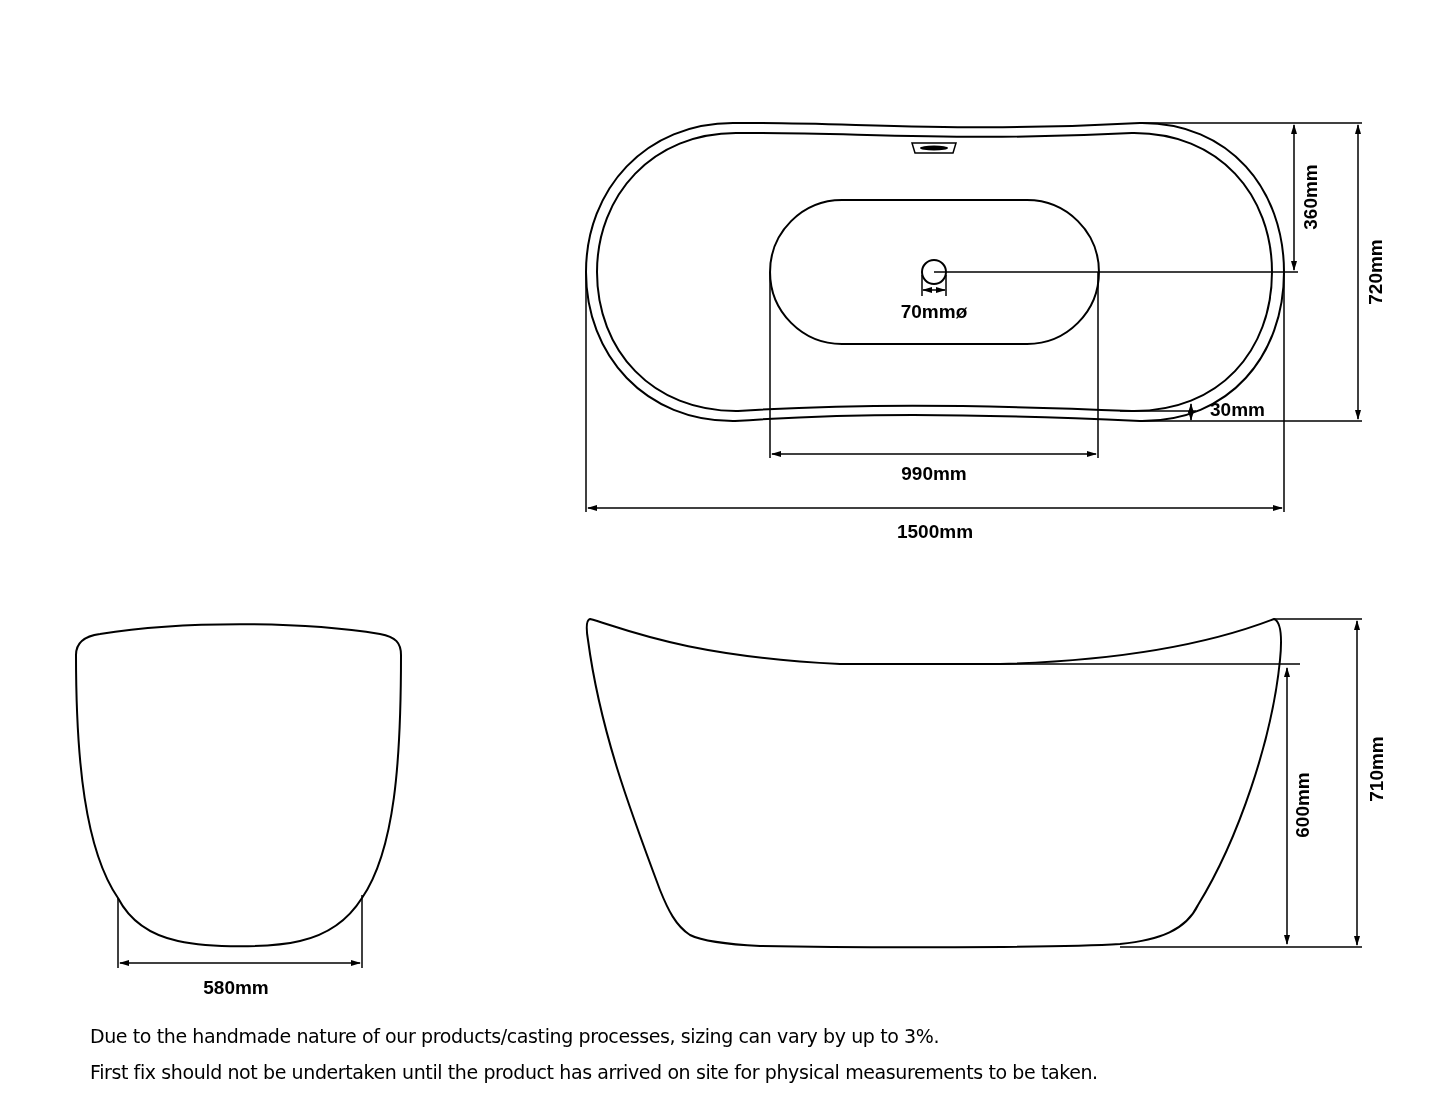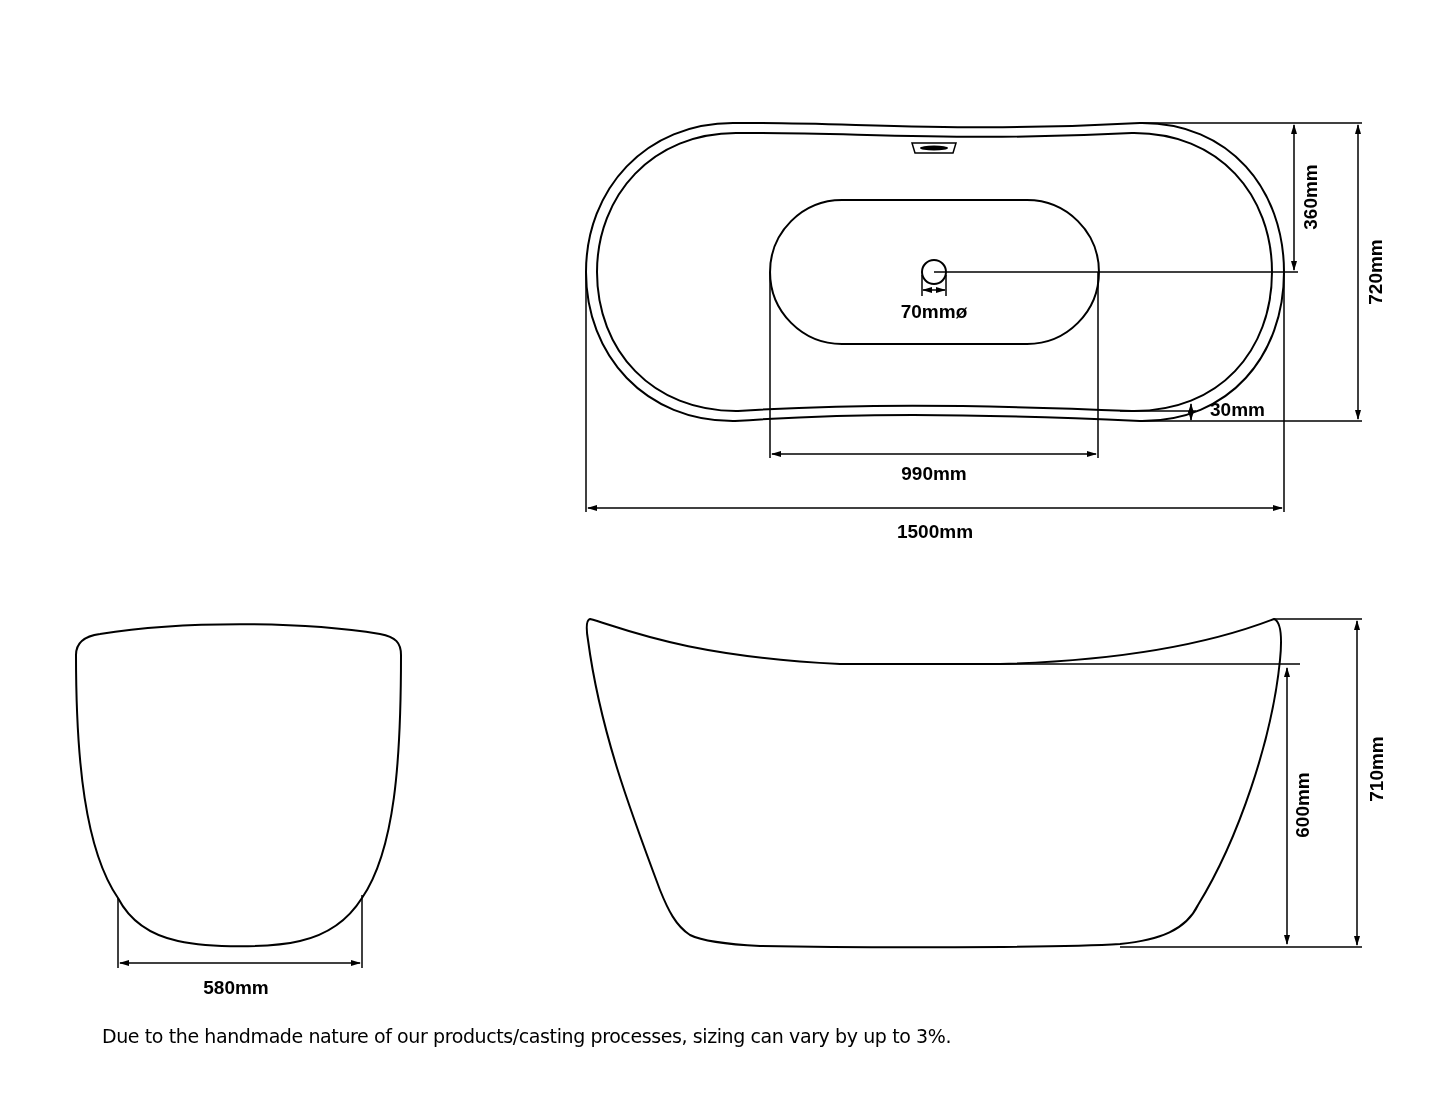--- a/index.html
+++ b/index.html
@@ -1,21 +1,21 @@
 <!DOCTYPE html>
 <html><head>
 <meta charset="utf-8">
 <style>
   html, body { margin: 0; padding: 0; background: #ffffff; }
   body { width: 1440px; height: 1100px; position: relative; overflow: hidden; }
   #drawing { position: absolute; left: 0; top: 0; width: 1440px; height: 1100px; }
   .ln { fill: none; stroke: #000; stroke-width: 2; }
   .thin { fill: none; stroke: #000; stroke-width: 1.5; }
   .dim-text { font-family: "Liberation Sans", sans-serif; font-weight: bold; font-size: 19px; fill: #000; }
-  .notes { position: absolute; left: 90px; top: 1018px; font-family: "DejaVu Sans", sans-serif; font-size: 19px; color: #000; line-height: 36px; letter-spacing: -0.4px; margin-left: 12px; }
+  .notes { position: absolute; left: 90px; top: 1018px; font-family: "DejaVu Sans", sans-serif; font-size: 19px; color: #000; line-height: 36px; letter-spacing: -0.4px; }
   .notes div { white-space: nowrap; }
 </style>
 </head>
 <body>
 
 <svg id="drawing" viewBox="0 0 1440 1100" xmlns="http://www.w3.org/2000/svg">
   <defs>
     <marker id="arr" viewBox="0 0 10 10" refX="9" refY="5" markerWidth="7" markerHeight="7" orient="auto-start-reverse">
       <path d="M0,2 L10,5 L0,8 z" fill="#000"></path>
     </marker>
@@ -88,13 +88,14 @@
 
     <line class="thin" x1="1274" y1="619" x2="1362" y2="619"></line>
     <line class="thin" x1="1120" y1="947" x2="1362" y2="947"></line>
     <line class="thin" x1="1357" y1="621" x2="1357" y2="945" marker-start="url(#arr)" marker-end="url(#arr)"></line>
     <text class="dim-text" transform="translate(1383,769) rotate(-90)" text-anchor="middle">710mm</text>
   </g>
 </svg>
 
 <div class="notes">
   <div>Due to the handmade nature of our products/casting processes, sizing can vary by up to 3%.</div>
+  <div>First fix should not be undertaken until the product has arrived on site for physical measurements to be taken.</div>
 </div>
 
 </body></html>

